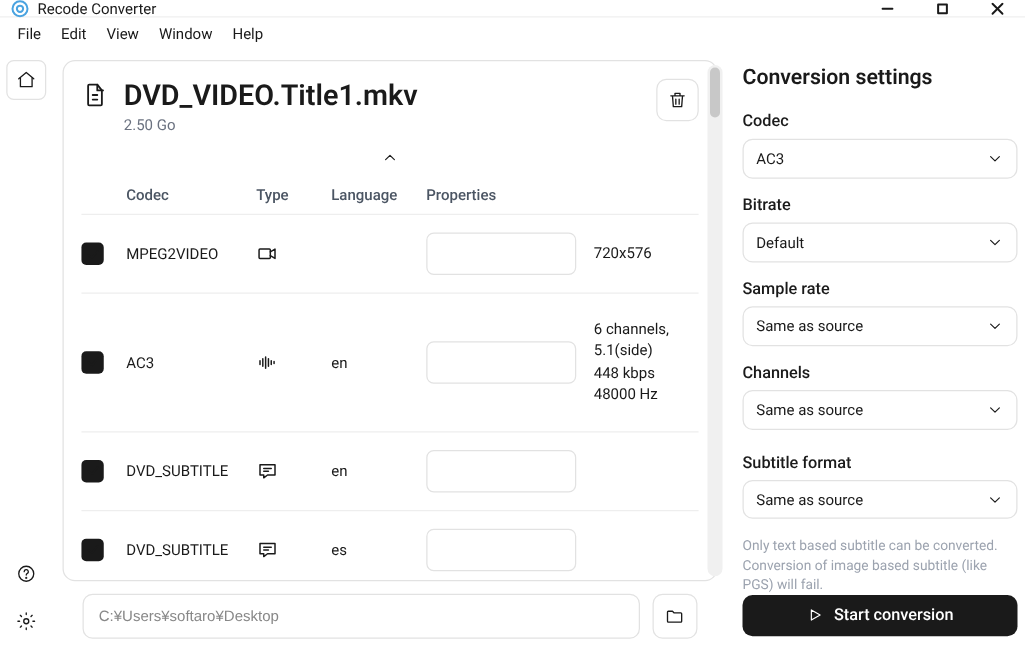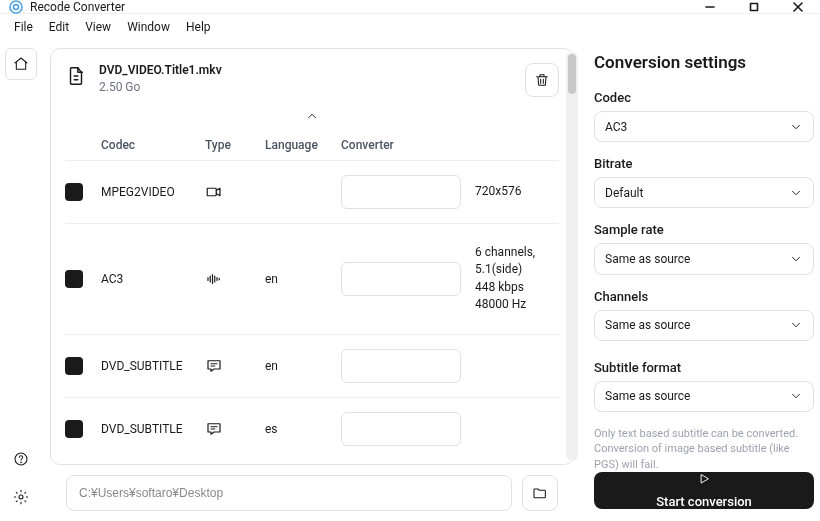--- a/index.html
+++ b/index.html
@@ -30,21 +30,21 @@
 
 .center { flex: 1; display: flex; flex-direction: column; padding: 8px 8px 0 8px; min-width: 0; position: relative; }
 .scrollwrap { position: relative; flex: 1; min-height: 0; }
 .card { border: 1px solid #e2e2e2; border-radius: 10px; padding: 14px 14px 0 14px; overflow: hidden; height: 100%; display: flex; flex-direction: column; }
 .scroll-track { width: 12px; background: #f0f0f0; border-radius: 6px; position: absolute; right: -4px; top: 4px; bottom: 4px; }
 .scroll-thumb { width: 8px; margin-left: 2px; background: #c8c8c8; border-radius: 4px; height: 40px; margin-top: 2px; }
 
 .file-header { display: flex; align-items: flex-start; justify-content: space-between; padding-bottom: 6px; }
 .file-left { display: flex; gap: 12px; align-items: flex-start; }
 .file-icon { width: 22px; height: 22px; margin-top: 2px; }
-.file-name { font-size: 12px; font-weight: 600; }
+.file-name { font-size: 23px; font-weight: 600; }
 .file-size { font-size: 12px; color: #6b7280; margin-top: 3px; }
 .trash-btn { width: 34px; height: 34px; border: 1px solid #e2e2e2; border-radius: 8px; display: flex; align-items: center; justify-content: center; cursor: pointer; }
 
 .collapse-row { display: flex; justify-content: center; padding: 6px 0 4px 0; }
 .collapse-btn { cursor: pointer; }
 
 .table { flex: 1; overflow: hidden; }
 .thead, .trow { display: grid; grid-template-columns: 32px 100px 56px 72px 130px 1fr; align-items: center; gap: 4px; }
 .thead { font-size: 12px; color: #4b5563; font-weight: 500; padding: 8px 0; }
 .trow { padding: 14px 0; border-top: 1px solid #eee; font-size: 12px; }
@@ -60,21 +60,21 @@
 .folder-btn { width: 36px; height: 36px; border: 1px solid #e2e2e2; border-radius: 8px; display: flex; align-items: center; justify-content: center; cursor: pointer; }
 
 
 .right { width: 238px; padding: 12px 6px 12px 12px; display: flex; flex-direction: column; }
 .right-title { font-size: 17px; font-weight: 600; margin-bottom: 10px; }
 .field-label { font-size: 13px; font-weight: 500; margin-bottom: 6px; margin-top: 8px; }
 .select { border: 1px solid #e2e2e2; border-radius: 8px; height: 36px; padding: 0 10px; display: flex; align-items: center; justify-content: space-between; cursor: pointer; font-size: 12px; }
 .select-gap { margin-bottom: 6px; }
 .hint { font-size: 11px; color: #9ca3af; line-height: 1.4; margin-top: 8px; }
 .right-spacer { flex: 1; }
-.start-btn { background: #1a1a1a; color: #fff; border-radius: 8px; height: 38px; display: flex; align-items: center; justify-content: center; gap: 8px; cursor: pointer; font-size: 13px; font-weight: 500; flex-direction: column; }
+.start-btn { background: #1a1a1a; color: #fff; border-radius: 8px; height: 38px; display: flex; align-items: center; justify-content: center; gap: 8px; cursor: pointer; font-size: 13px; font-weight: 500; }
 
 svg { stroke: currentColor; fill: none; stroke-width: 1.6; stroke-linecap: round; stroke-linejoin: round; }
 </style>
 </head>
 <body>
 
 <div class="titlebar">
   <div class="title-left">
     <span class="app-icon">
       <svg viewBox="0 0 16 16" width="16" height="16">
@@ -169,21 +169,21 @@
               </svg>
           </span>
         </div>
 
         <div class="table">
           <div class="thead">
             <div></div>
             <div>Codec</div>
             <div>Type</div>
             <div>Language</div>
-            <div>Converter</div>
+            <div>Properties</div>
           </div>
 
           <div class="trow">
             <div class="checkbox">
                 <svg viewBox="0 0 12 12" stroke="#fff">
                   <path d="M2 6.5 5 9l5-6"></path>
                 </svg>
               </div>
             <div>MPEG2VIDEO</div>
             <div class="type-icon">

